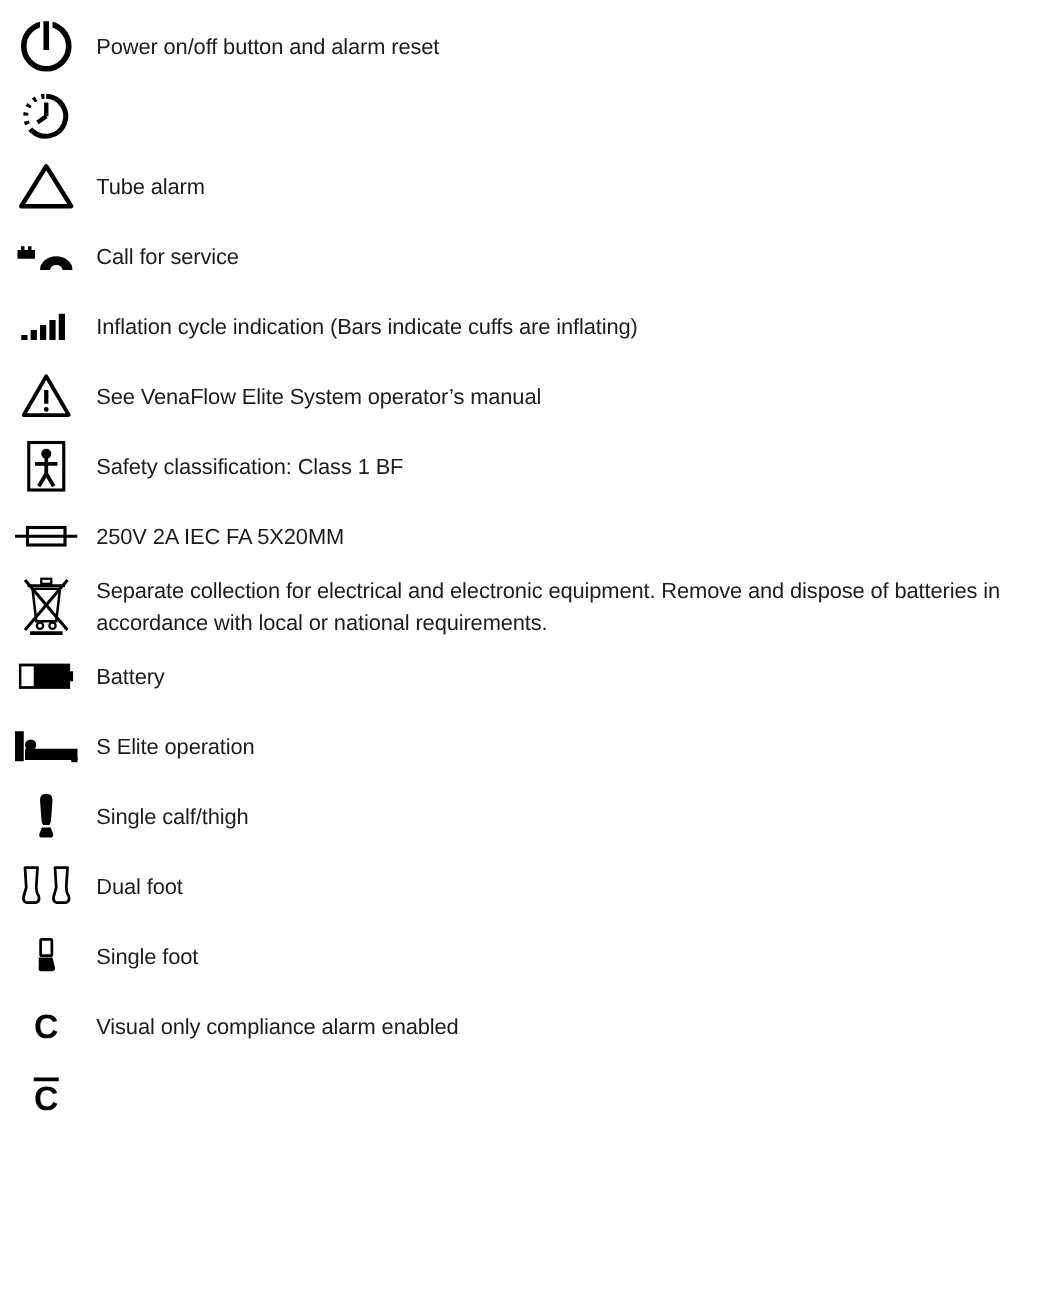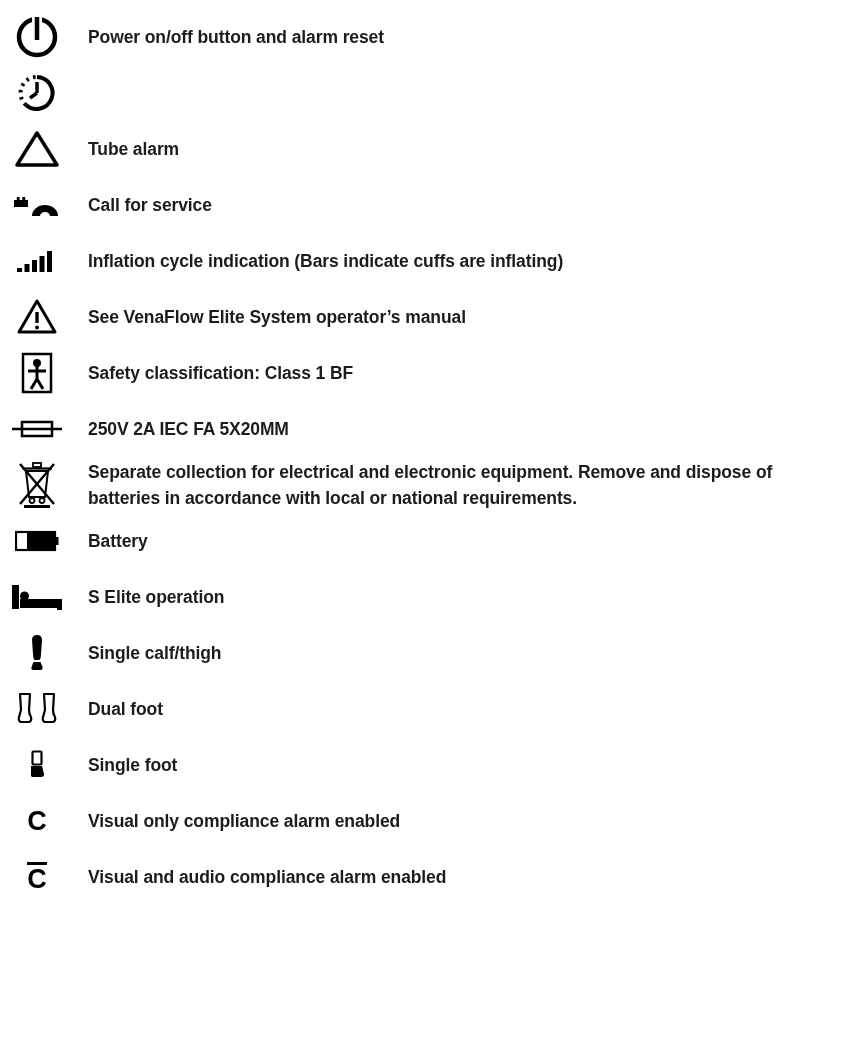--- a/index.html
+++ b/index.html
@@ -5,21 +5,21 @@
   html,body{margin:0;padding:0;}
   body{
     width:844px;height:1049px;background:#ffffff;
     font-family:"Liberation Sans",sans-serif;color:#1c1c1c;
     overflow:hidden;
   }
   .legend{padding:9px 14px 0 8px;}
   .row{display:flex;align-items:center;min-height:56px;}
   .icon{flex:0 0 58px;width:58px;display:flex;justify-content:center;align-items:center;}
   .icon svg{display:block;}
-  .label{margin-left:22px;font-size:17.5px;font-weight:700;line-height:1.5;letter-spacing:-0.1px;padding-right:4px;}
+  .label{margin-left:11px;font-size:17.5px;font-weight:400;line-height:1.5;letter-spacing:-0.1px;padding-right:4px;}
   .cglyph{font-size:27px;font-weight:800;line-height:1;color:#000;}
   .cbar{border-top:3.5px solid #000;padding-top:1px;display:inline-block;}
 </style>
 </head>
 <body>
 
 <div class="legend">
   <div class="row">
     <span class="icon">
         <svg width="44" height="44" viewBox="0 0 44 44">
@@ -190,15 +190,14 @@
     <span class="icon">
         <span class="cglyph">C</span>
       </span>
     <span class="label">Visual only compliance alarm enabled</span>
   </div>
 
   <div class="row">
     <span class="icon">
         <span class="cglyph cbar">C</span>
       </span>
-    <span class="label">Visual and audio compliance alarm enabled</span>
   </div>
 </div>
 
 </body></html>

